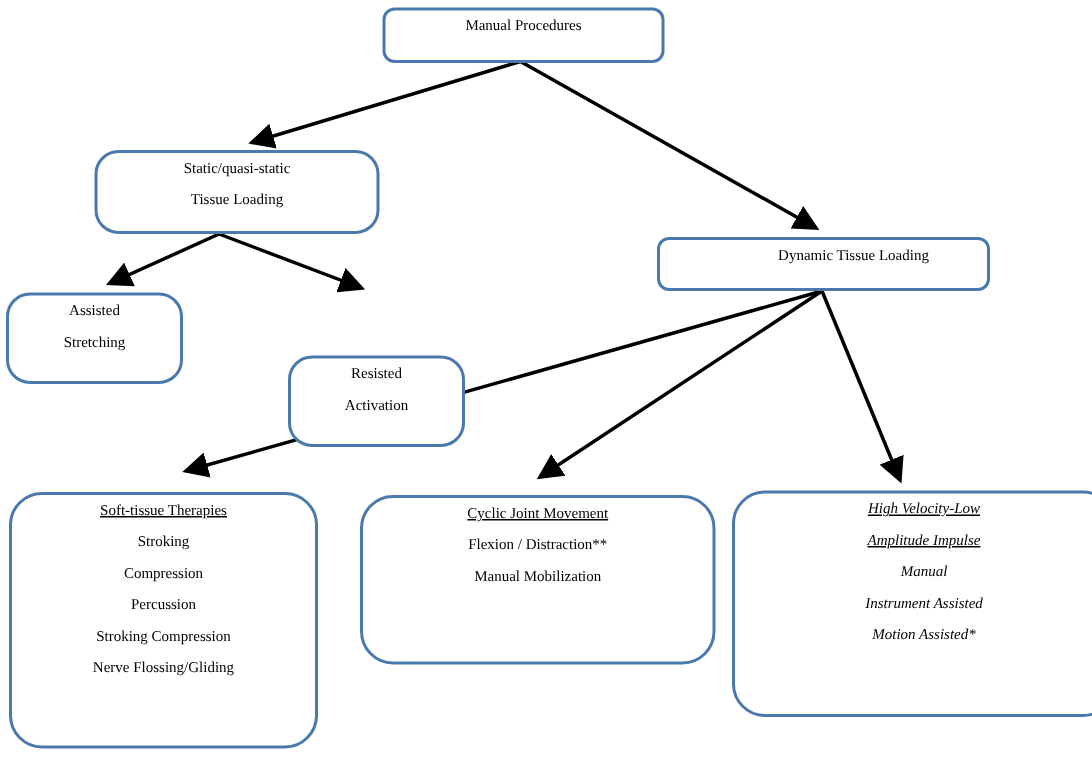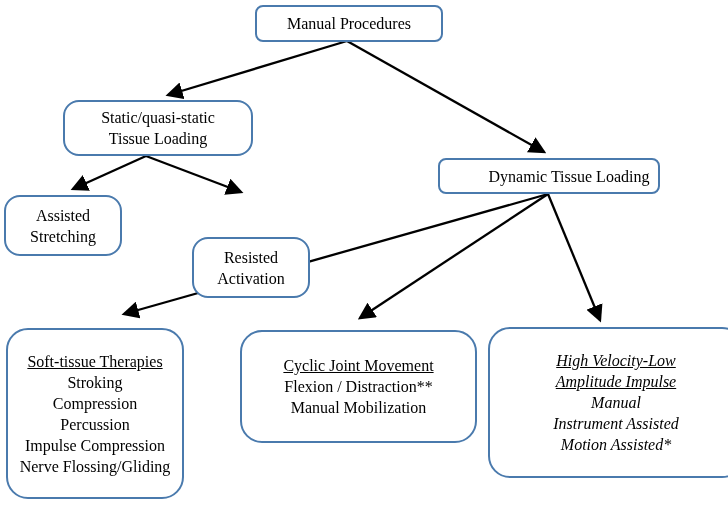--- a/index.html
+++ b/index.html
@@ -21,23 +21,23 @@
     width: 728px; height: 509px;
     pointer-events: none;
   }
   .node {
     position: absolute;
     border: 2.5px solid var(--box-border, #4a7aad);
     background: #ffffff;
     display: flex;
     flex-direction: column;
     align-items: center;
-    justify-content: center;
+    justify-content: flex-start;
     text-align: center;
-    font-size: 16px;
+    font-size: 10px;
     line-height: 21px;
     color: #000000;
   }
   .r8  { border-radius: 8px; }
   .r10 { border-radius: 16px; }
   .r22 { border-radius: 22px; }
   .underline { text-decoration: underline; }
 </style>
 </head>
 <body>
@@ -75,26 +75,26 @@
   <div class="node r10" style="left:4px; top:195px; width:118px; height:61px;">
     <div>Assisted</div>
     <div>Stretching</div>
   </div>
 
   <div class="node r10" style="left:192px; top:197px; width:118px; height:61px;margin-top:40px;">
     <div>Resisted</div>
     <div>Activation</div>
   </div>
 
-  <div class="node r22" style="left:6px; top:328px; width:178px; height:171px;">
+  <div class="node r22" style="left:6px; top:328px; width:206px; height:171px;">
     <div class="underline">Soft-tissue Therapies</div>
     <div>Stroking</div>
     <div>Compression</div>
     <div>Percussion</div>
-    <div>Impulse Compression</div>
+    <div>Stroking Compression</div>
     <div>Nerve Flossing/Gliding</div>
   </div>
 
   <div class="node r22" style="left:240px; top:330px; width:237px; height:113px;">
     <div class="underline">Cyclic Joint Movement</div>
     <div>Flexion / Distraction**</div>
     <div>Manual Mobilization</div>
   </div>
 
   <div class="node r22" style="left:488px; top:327px; width:256px; height:151px;font-style:italic;">

